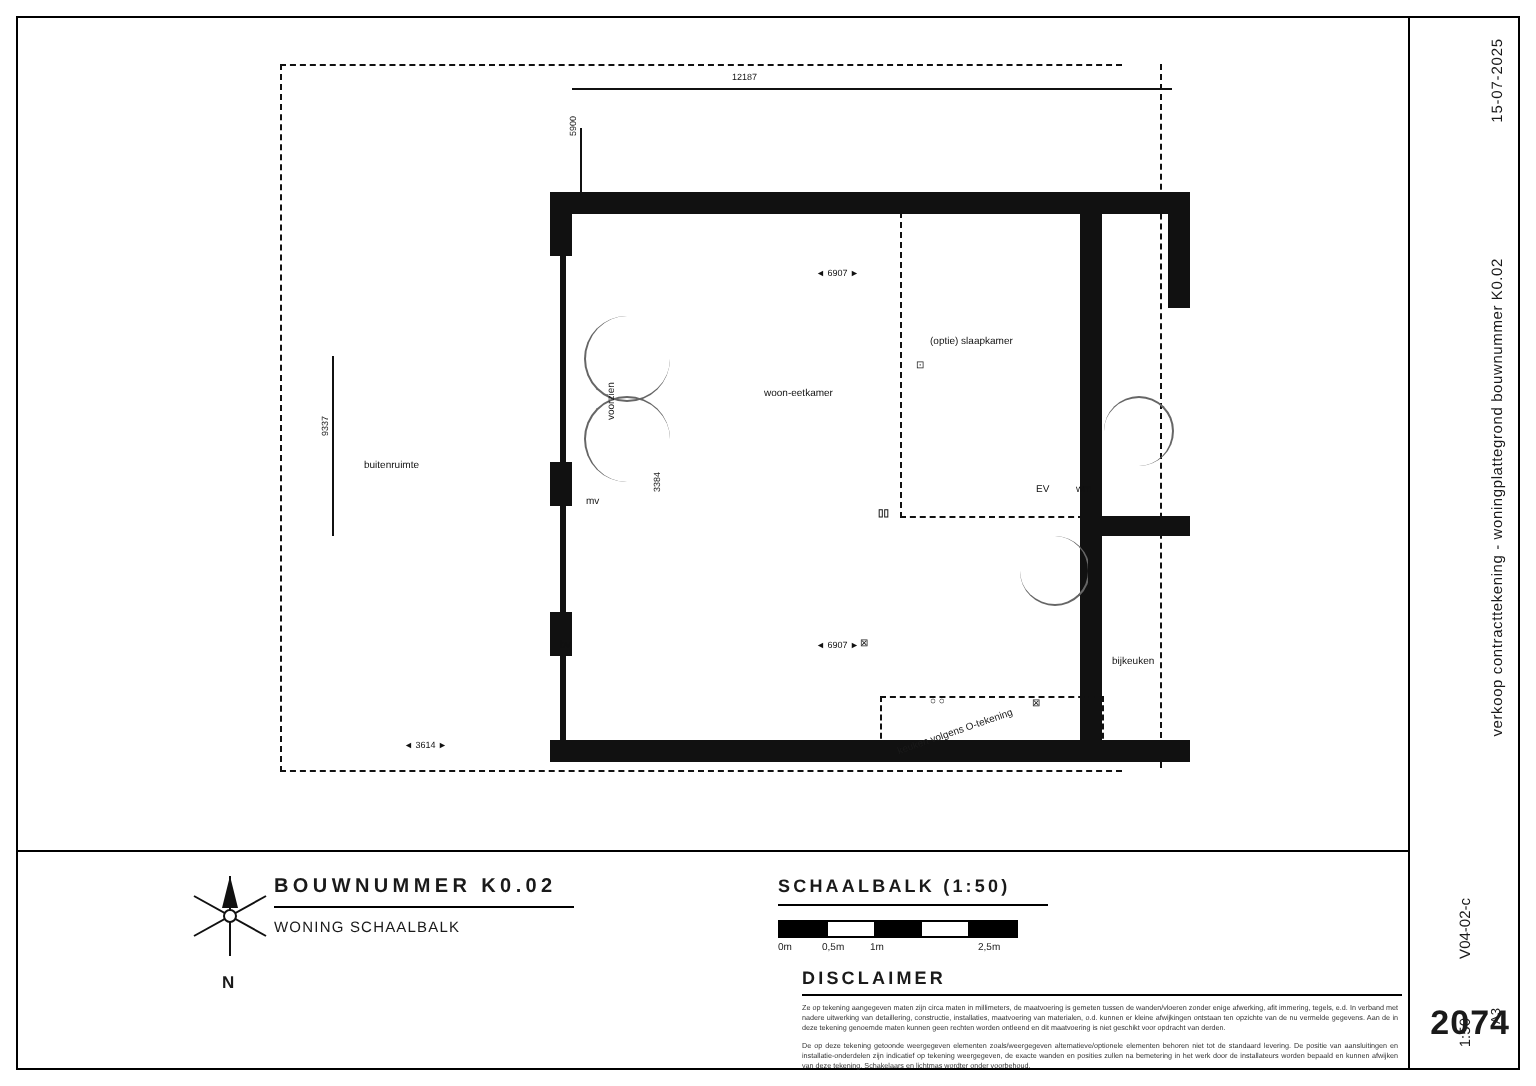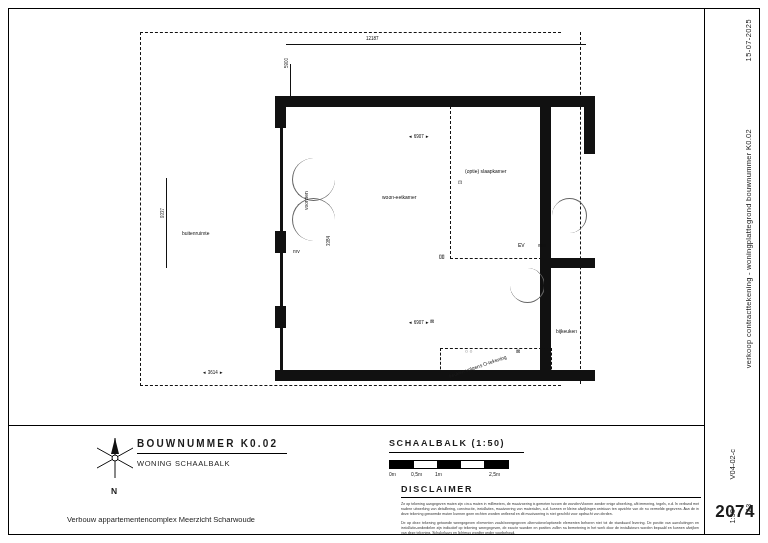--- a/index.html
+++ b/index.html
@@ -138,21 +138,20 @@
     <div class="lbl" style="left:160px;top:302px;">bv</div>
     <div class="lbl" style="left:398px;top:224px;">EV</div>
     <div class="lbl" style="left:418px;top:224px;">wm</div>
     <div class="dash" style="left:320px;top:330px;width:110px;height:25px;border-top-width:1px;border-left-width:1px;border-right-width:1px;"></div>
     <div class="balk" style="left:330px;top:355px;">keuken volgens O-tekening</div>
   </div>
 
   <div class="tb">
 
 
-    <div class="company">Verbouw appartementencomplex Meerzicht Scharwoude</div>
 
     <div class="compass">
       <svg width="52" height="50" viewBox="0 0 52 50">
         <line x1="26" y1="4" x2="26" y2="44" stroke="#111" stroke-width="1"></line>
         <line x1="8" y1="14" x2="44" y2="34" stroke="#111" stroke-width="1"></line>
         <line x1="8" y1="34" x2="44" y2="14" stroke="#111" stroke-width="1"></line>
         <polygon points="26,4 22,20 30,20" fill="#111"></polygon>
         <circle cx="26" cy="24" r="3" fill="#fff" stroke="#111" stroke-width="1"></circle>
       </svg>
       <div class="n">N</div>

